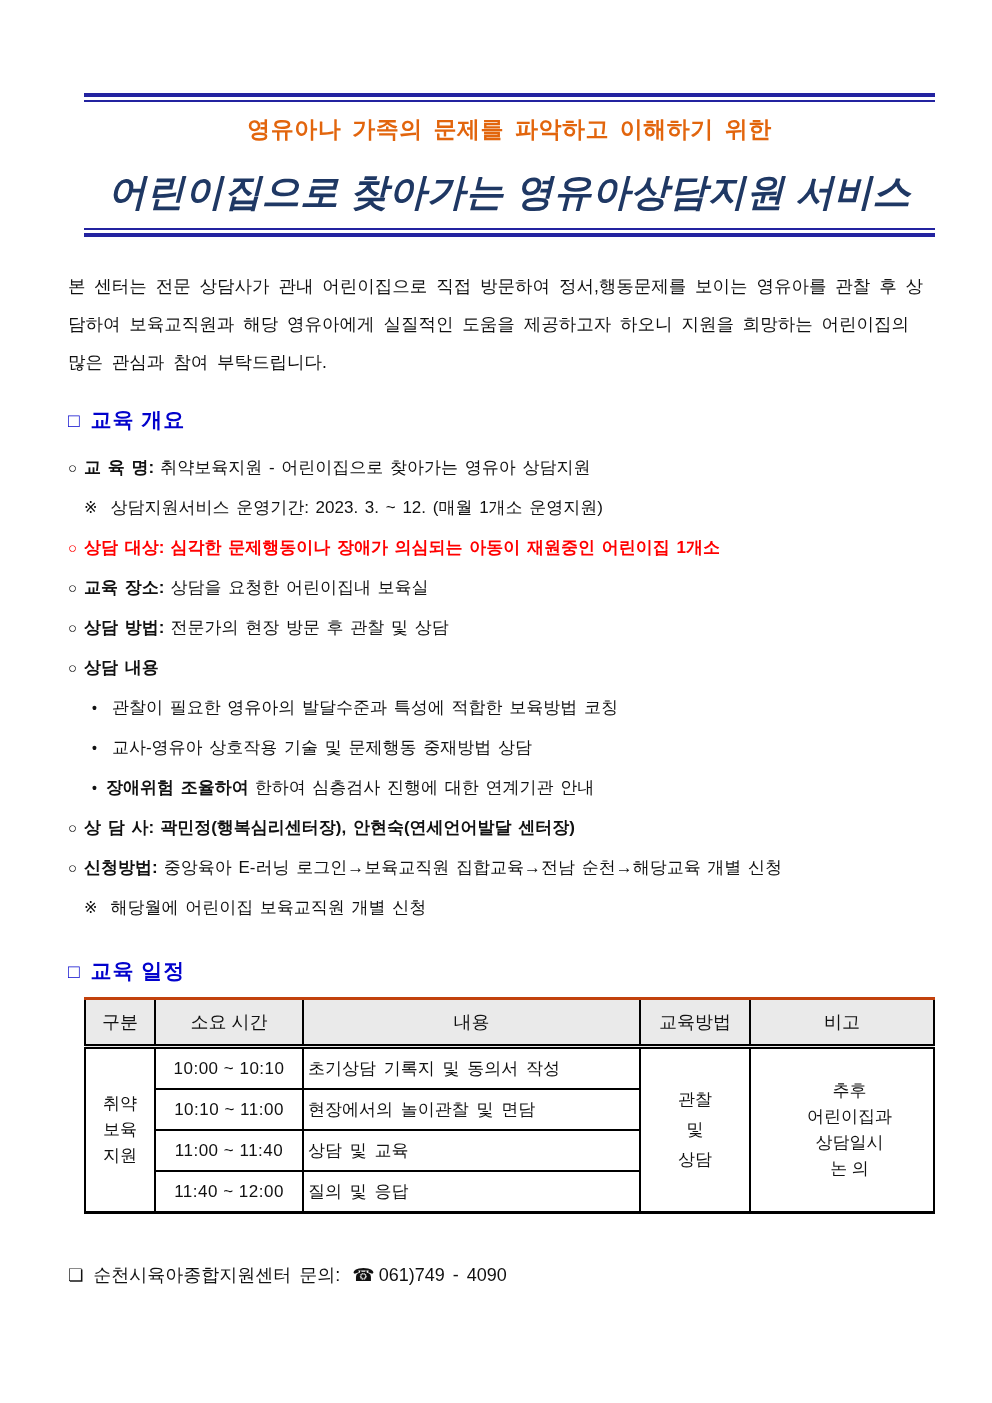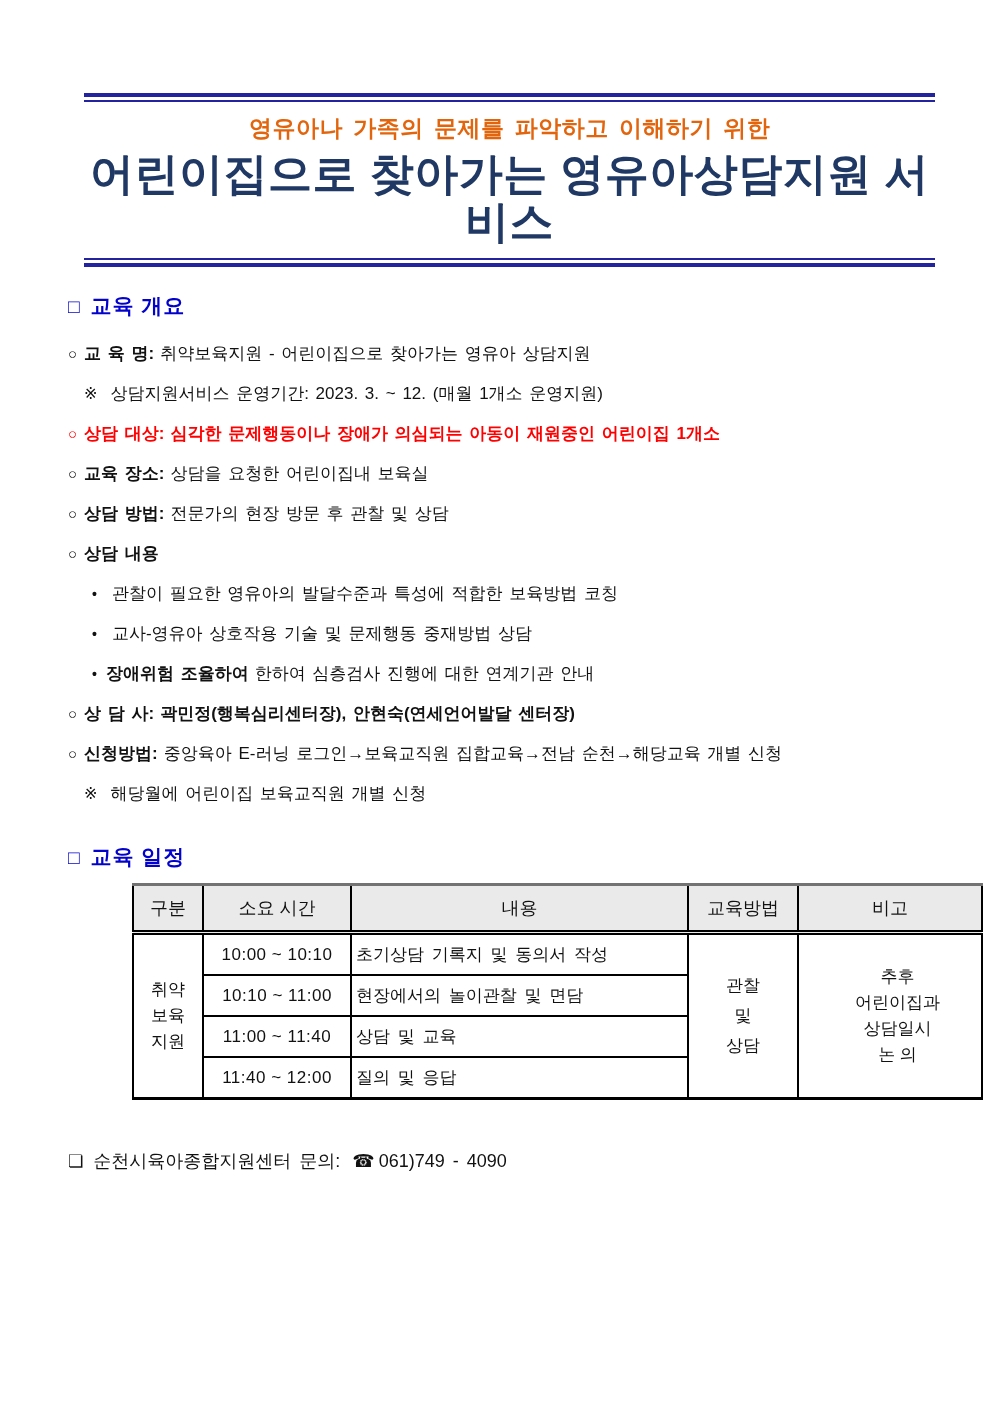--- a/index.html
+++ b/index.html
@@ -16,26 +16,27 @@
   .hdr { margin-top: 93px; }
   .hdr-inner { margin-left: 16px; }
   .rule { background: #2323A0; }
   .rule-thick { height: 4px; }
   .rule-thin  { height: 2px; margin-top: 3px; }
   .rule-thin-b{ height: 2px; margin-top: 12px; }
   .rule-thick-b{ height: 4px; margin-top: 3px; }
   .subtitle {
     margin-top: 12px; text-align: center;
     color: #E2650D; font-weight: bold; font-size: 23px; line-height: 30px;
-    word-spacing: 4px; letter-spacing: 0.5px; font-family: Liberation Serif, serif;
+    word-spacing: 4px; letter-spacing: 0.5px;
   }
   .title {
-    margin-top: 6px; text-align: center;
-    color: #1F3864; font-weight: bold; font-size: 44px; line-height: 48px;
+    margin-top: 24px; text-align: center;
+    color: #1F3864; font-weight: bold; font-size: 38px; line-height: 48px;
     letter-spacing: 0.5px;
+    font-style: italic;
   }
 
   
   .intro {
     margin: 30px 0 0 0; font-size: 17.5px; line-height: 38px;
     word-spacing: 4px; color: #111111;
   }
 
   
   .section-title {
@@ -56,21 +57,21 @@
   .item.indent-dot  { padding-left: 24px; }
   .item.indent-dot .bullet { font-size: 14px; margin-right: 9px; }
   .item.red { color: #FF0000; }
   .item.red .value { font-weight: bold; }
   .item.vbold .value { font-weight: bold; }
 
   
   .tbl-wrap { margin-top: 10px; margin-left: 16px; }
   table.schedule {
     width: 100%; border-collapse: collapse; table-layout: fixed;
-    border-top: 3px solid #737373; border-bottom: 3px solid #000; margin-left: 48px;
+    border-top: 3px solid #c2410c; border-bottom: 3px solid #000;
   }
   table.schedule th, table.schedule td { border: 2px solid #000; }
   table.schedule th {
     background: #EAEAEA; font-weight: normal; font-size: 18px;
     height: 42px; text-align: center; border-bottom: 5px double #000;
   }
   table.schedule td { height: 37px; font-size: 17px; border-radius: 11px; }
   td.c-group  { text-align: center; white-space: pre-line; line-height: 26px; font-size: 17px; }
   td.c-time   { text-align: center; letter-spacing: 0.5px; }
   td.c-cont   { text-align: left; padding-left: 4px; word-spacing: 3px; }
@@ -91,20 +92,21 @@
     <div class="hdr-inner">
       <div class="rule rule-thick"></div>
       <div class="rule rule-thin"></div>
       <div class="subtitle">영유아나 가족의 문제를 파악하고 이해하기 위한</div>
       <div class="title">어린이집으로 찾아가는 영유아상담지원 서비스</div>
       <div class="rule rule-thin-b"></div>
       <div class="rule rule-thick-b"></div>
     </div>
   </div>
 
+  <p class="intro">본 센터는 전문 상담사가 관내 어린이집으로 직접 방문하여 정서,행동문제를 보이는 영유아를 관찰 후 상담하여 보육교직원과 해당 영유아에게 실질적인 도움을 제공하고자 하오니 지원을 희망하는 어린이집의 많은 관심과 참여 부탁드립니다.</p>
 
   <div class="section-title">
     <span class="sq">□</span><span>교육 개요</span>
   </div>
 
   <ul class="items">
     <li class="item">
       <span class="bullet">○</span><span class="label">교 육 명:</span><span class="value">취약보육지원 - 어린이집으로 찾아가는 영유아 상담지원</span>
     </li>
     <li class="item indent-star">

